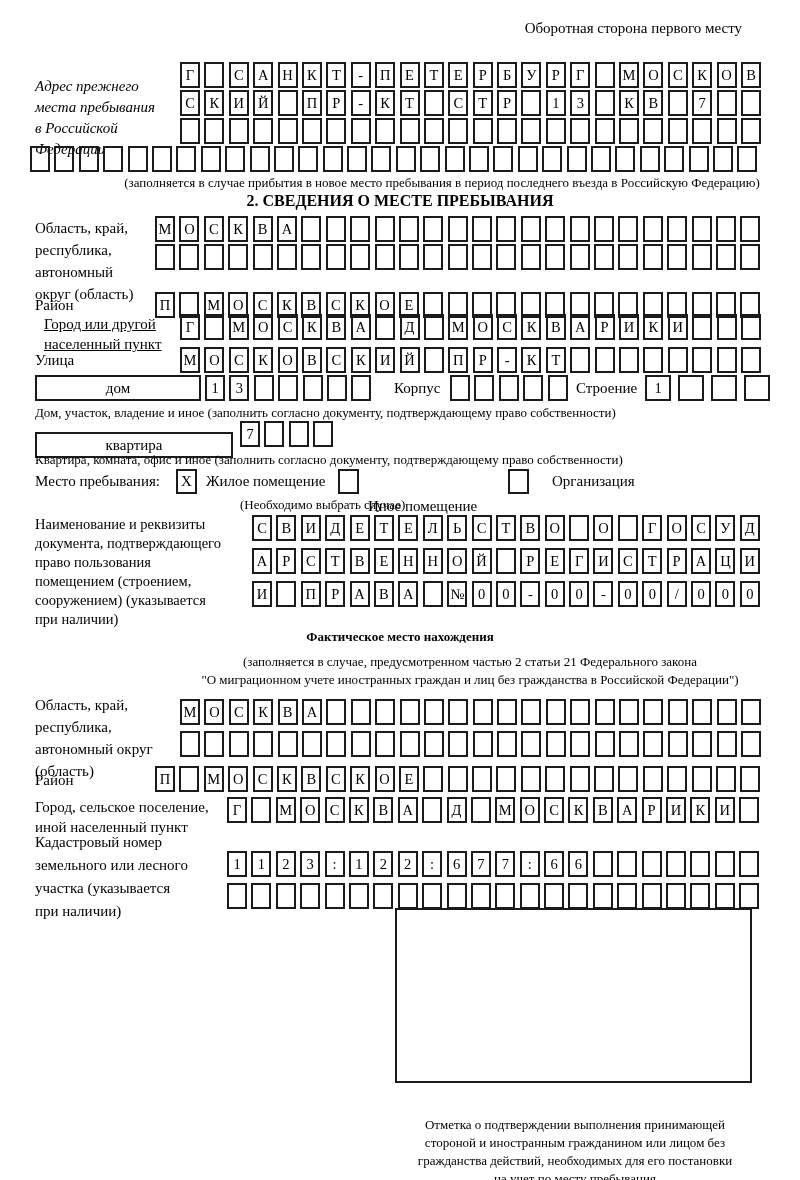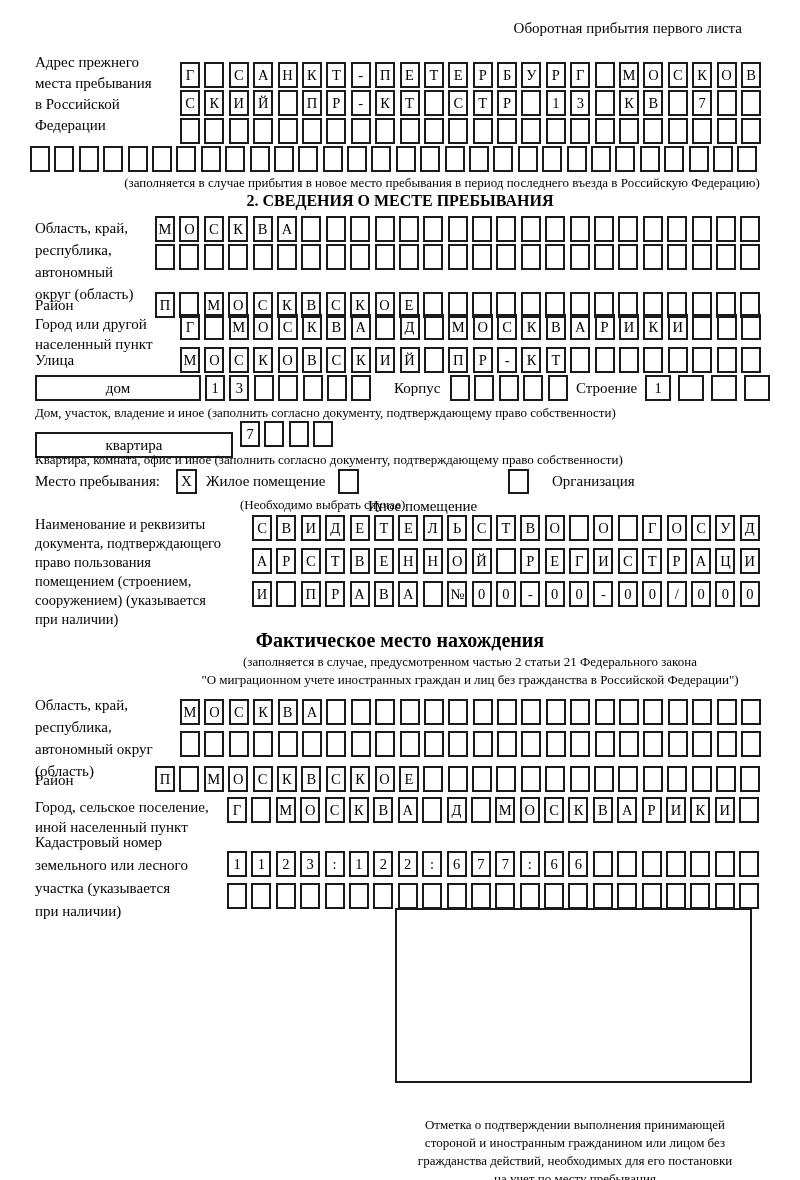--- a/index.html
+++ b/index.html
@@ -22,23 +22,23 @@
   .center{left:0;width:800px;text-align:center;margin-left:42px;}
   .h2{position:absolute;left:0;width:800px;text-align:center;font-weight:bold;font-size:16px;}
   .hdr{position:absolute;top:20px;left:0;width:742px;text-align:right;font-size:15px;}
   .stamp{position:absolute;border:2px solid #1b1b1b;box-sizing:border-box;background:#fff;}
 </style>
 </head>
 <body>
 
 <div class="page">
 
-  <div class="hdr">Оборотная прибытия первого листа</div>
-
-  <div class="lbl" style="left:35px;top:52px;">
+  <div class="hdr">Оборотная сторона первого месту</div>
+
+  <div class="lbl" style="left:35px;top:76px;font-style:italic;">
     <div>Адрес прежнего</div>
     <div>места пребывания</div>
     <div>в Российской</div>
     <div>Федерации</div>
   </div>
   <div class="cellrow" style="left:180px;top:62px;">
       <div class="cell">Г</div>
       <div class="cell"></div>
       <div class="cell">С</div>
       <div class="cell">А</div>
@@ -234,21 +234,21 @@
       <div class="cell"></div>
       <div class="cell"></div>
       <div class="cell"></div>
       <div class="cell"></div>
       <div class="cell"></div>
       <div class="cell"></div>
       <div class="cell"></div>
       <div class="cell"></div>
     </div>
 
-  <div class="lbl" style="left:35px;top:314px;line-height:20px;">
+  <div class="lbl" style="left:44px;top:314px;line-height:20px;text-decoration:underline;">
     <div>Город или другой</div>
     <div>населенный пункт</div>
   </div>
   <div class="cellrow" style="left:180px;top:314px;">
       <div class="cell">Г</div>
       <div class="cell"></div>
       <div class="cell">М</div>
       <div class="cell">О</div>
       <div class="cell">С</div>
       <div class="cell">К</div>
@@ -420,21 +420,21 @@
       <div class="cell">0</div>
       <div class="cell">-</div>
       <div class="cell">0</div>
       <div class="cell">0</div>
       <div class="cell">/</div>
       <div class="cell">0</div>
       <div class="cell">0</div>
       <div class="cell">0</div>
     </div>
 
-  <div class="h2" style="top:629px;font-size:20px;">Фактическое место нахождения</div>
+  <div class="h2" style="top:629px;font-size:13px;">Фактическое место нахождения</div>
   <div class="note center" style="top:653px;padding-left:28px;">
     <div>(заполняется в случае, предусмотренном частью 2 статьи 21 Федерального закона</div>
     <div>"О миграционном учете иностранных граждан и лиц без гражданства в Российской Федерации")</div>
   </div>
 
   <div class="lbl lh22" style="left:35px;top:694px;">
     <div>Область, край,</div>
     <div>республика,</div>
     <div>автономный округ</div>
     <div>(область)</div>

